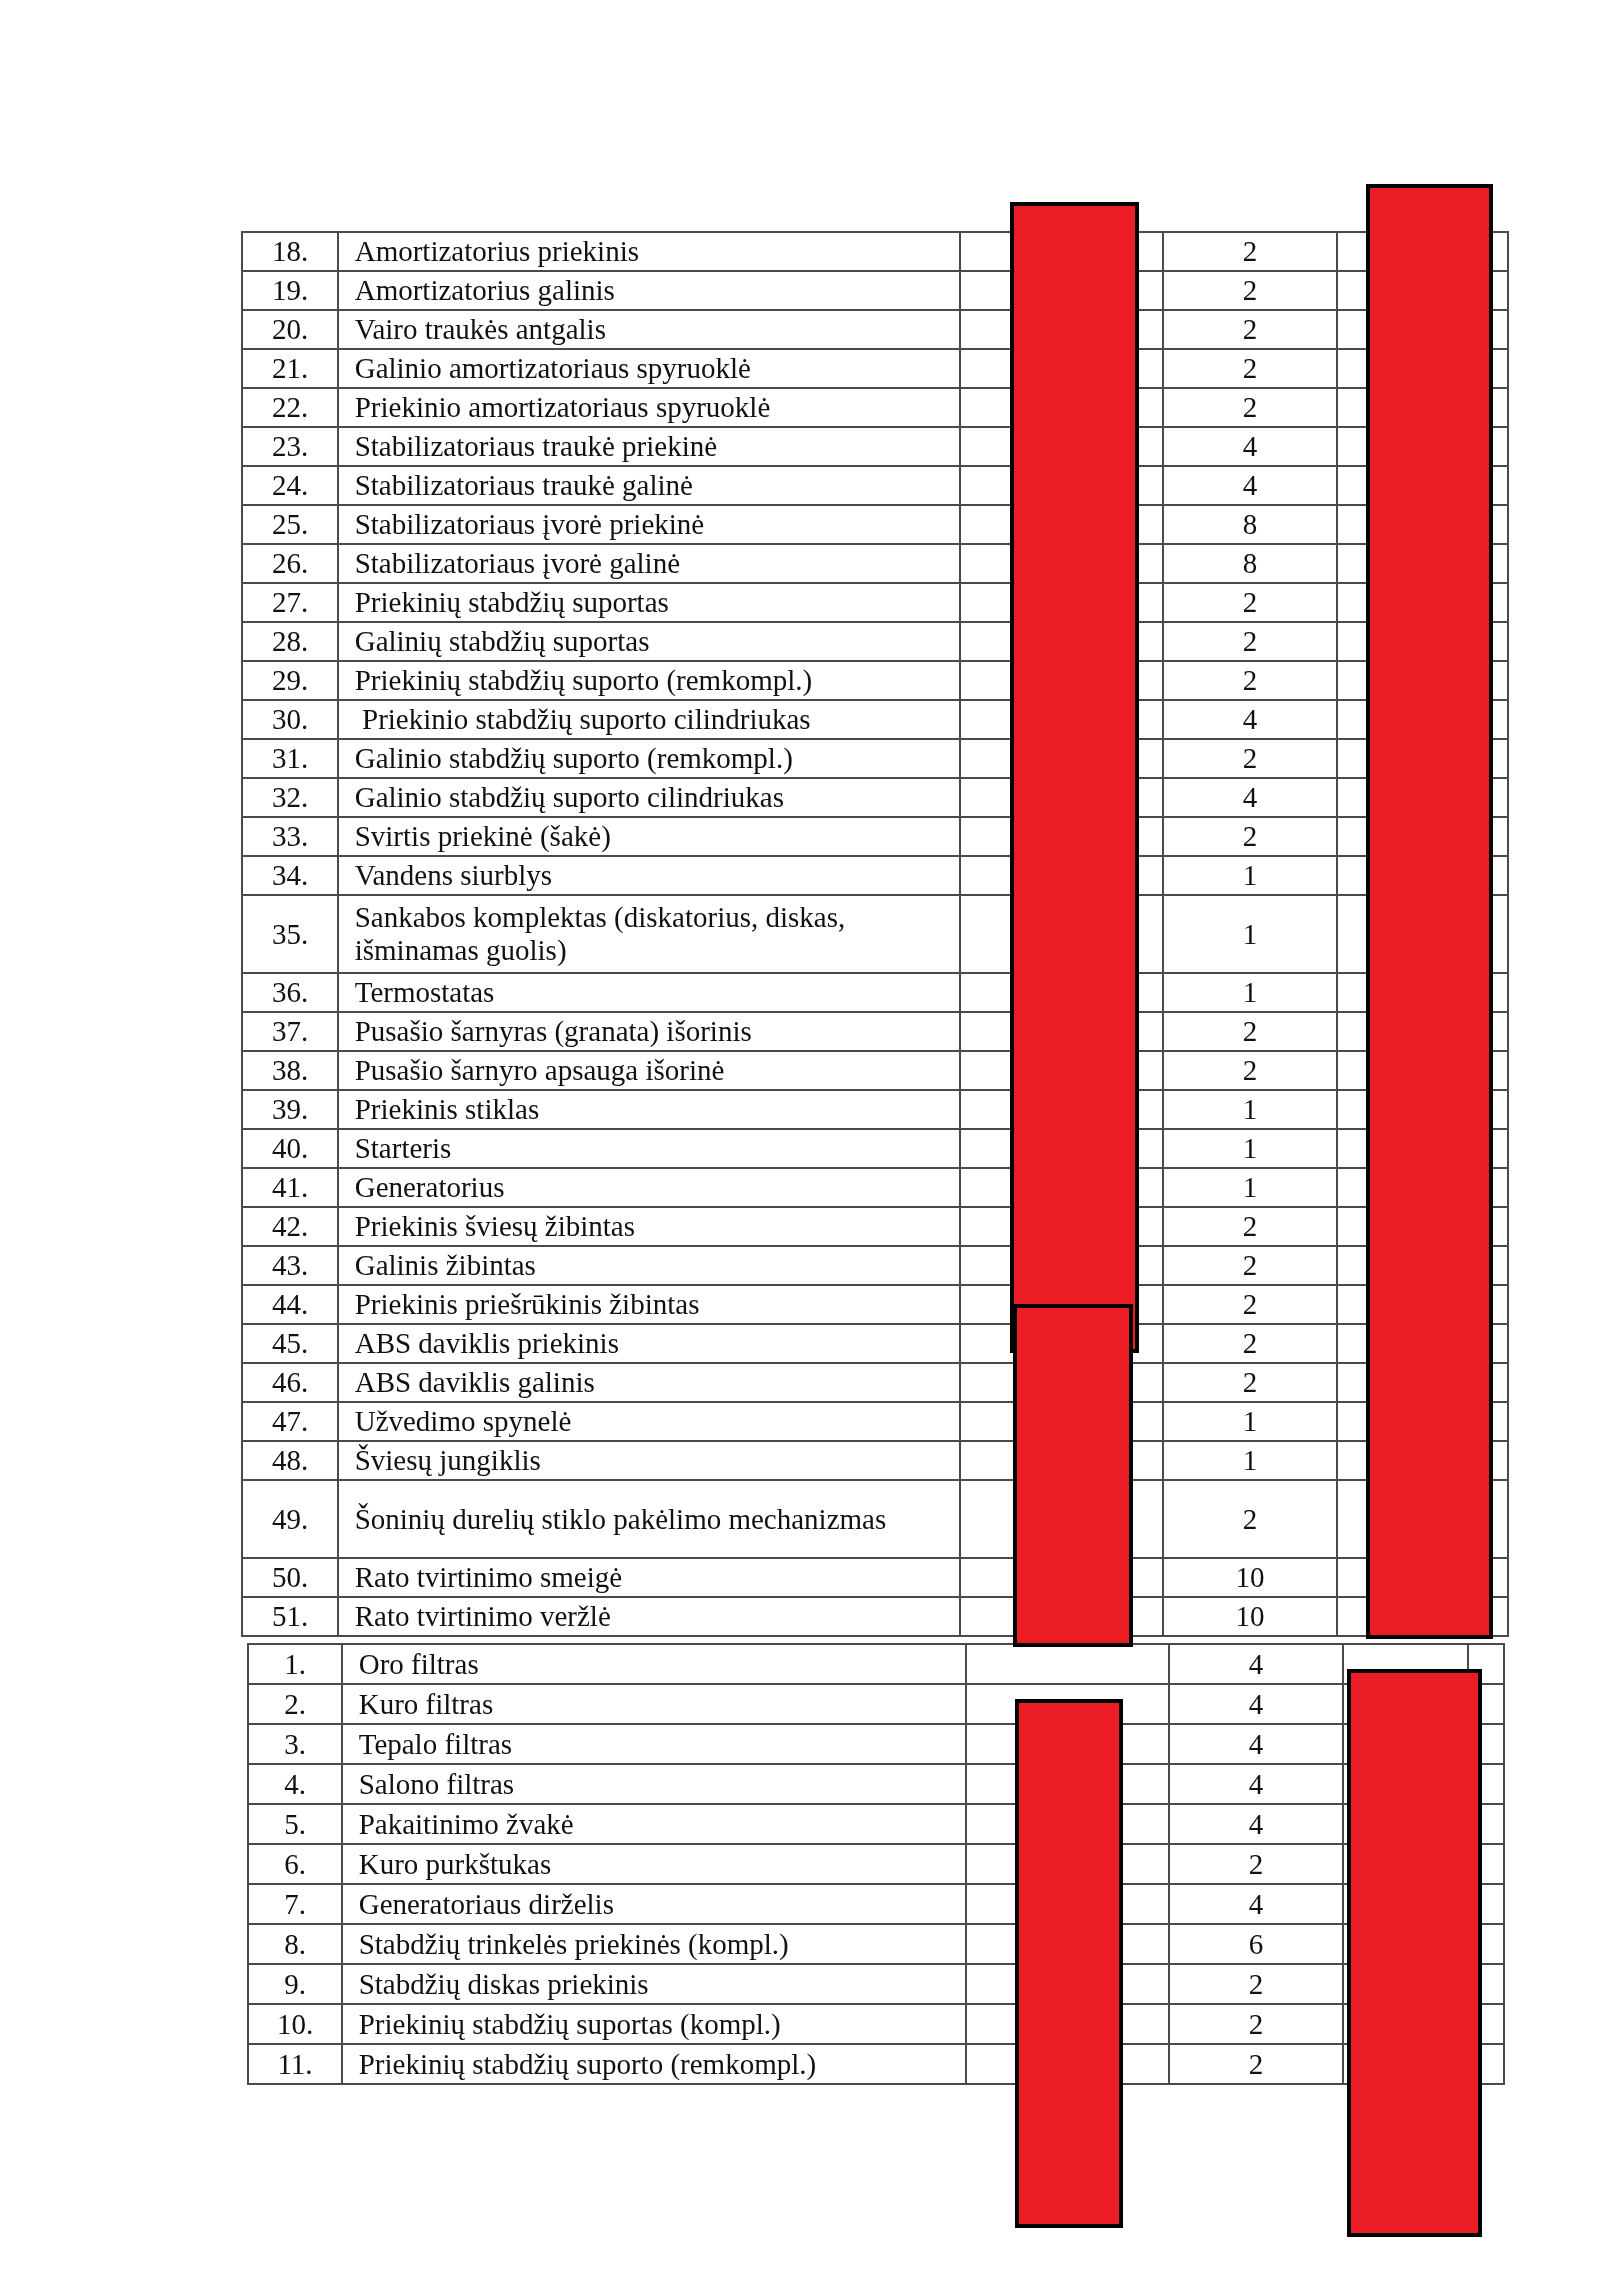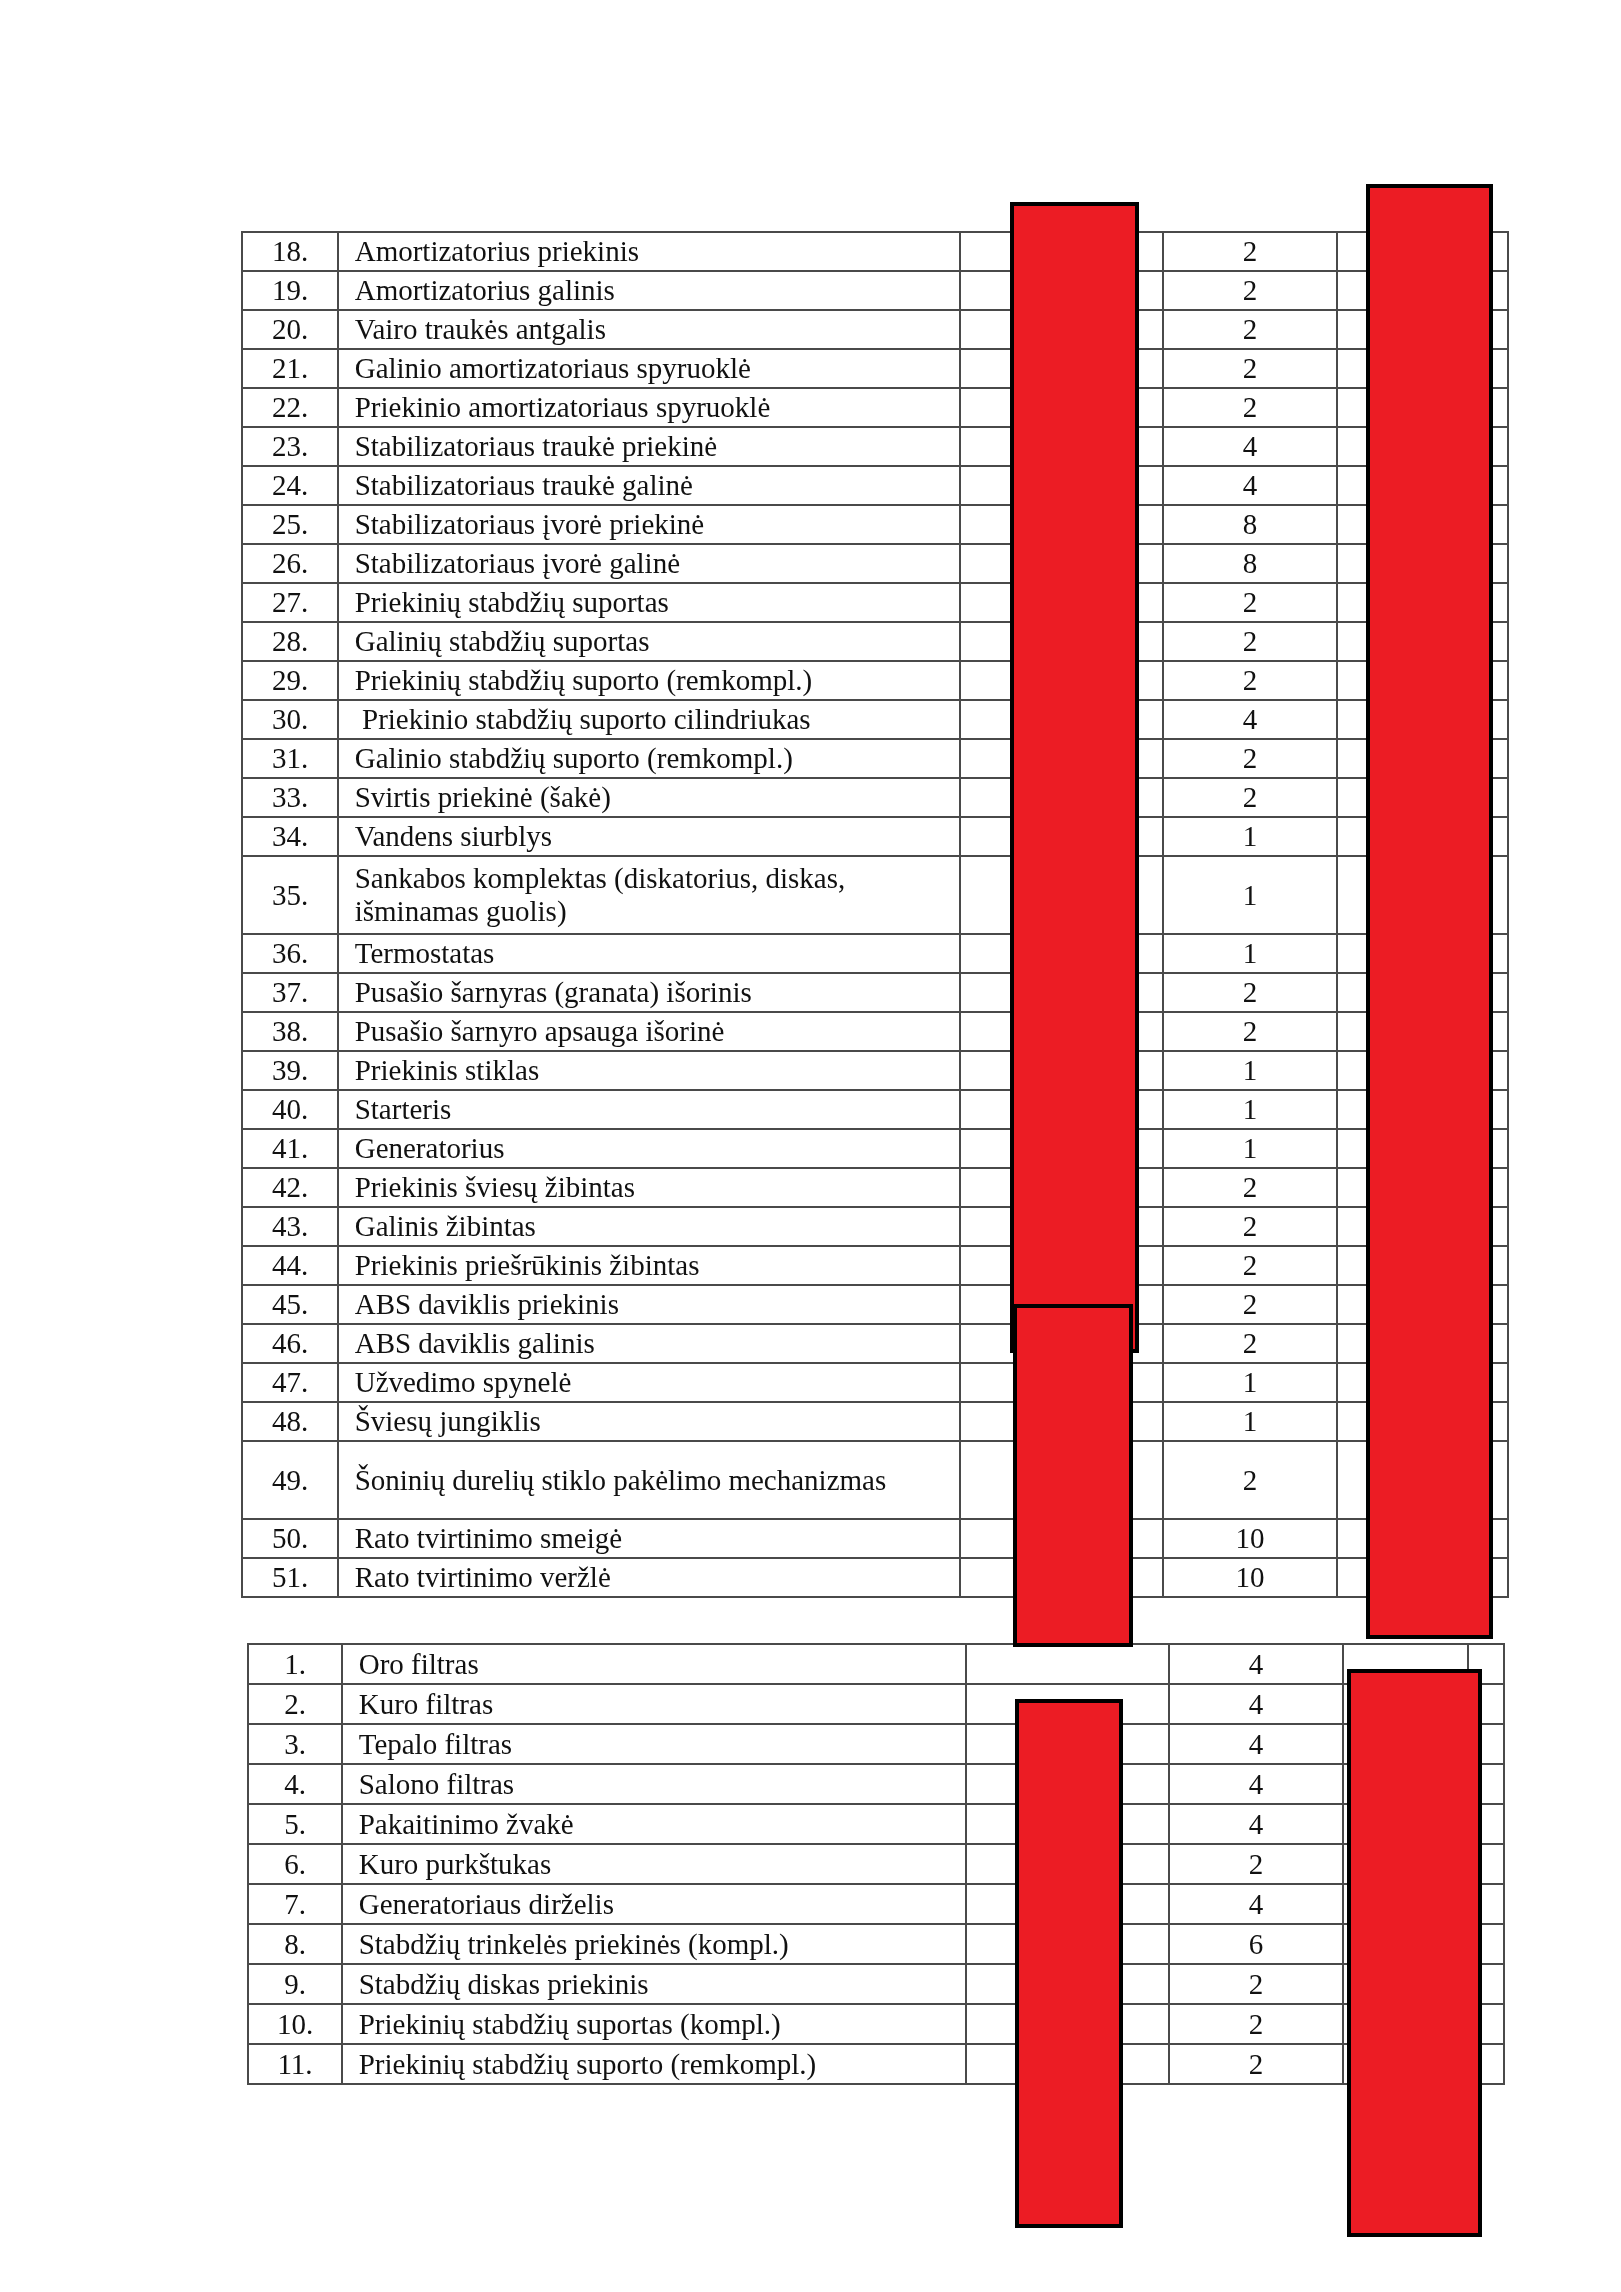--- a/index.html
+++ b/index.html
@@ -131,20 +131,28 @@
       </tr>
       <tr>
         <td class="num" style="height: 37px;">31.</td>
         <td class="name" style="height: 37px;">Galinio stabdžių suporto (remkompl.)</td>
         <td class="blank" style="height: 37px;"></td>
         <td class="qty" style="height: 37px;">2</td>
         <td class="blank" style="height: 37px;"></td>
         <td class="blank" style="height: 37px;"></td>
       </tr>
       <tr>
+        <td class="num" style="height: 37px;">32.</td>
+        <td class="name" style="height: 37px;">Galinio stabdžių suporto cilindriukas</td>
+        <td class="blank" style="height: 37px;"></td>
+        <td class="qty" style="height: 37px;">4</td>
+        <td class="blank" style="height: 37px;"></td>
+        <td class="blank" style="height: 37px;"></td>
+      </tr>
+      <tr>
         <td class="num" style="height: 37px;">33.</td>
         <td class="name" style="height: 37px;">Svirtis priekinė (šakė)</td>
         <td class="blank" style="height: 37px;"></td>
         <td class="qty" style="height: 37px;">2</td>
         <td class="blank" style="height: 37px;"></td>
         <td class="blank" style="height: 37px;"></td>
       </tr>
       <tr>
         <td class="num" style="height: 37px;">34.</td>
         <td class="name" style="height: 37px;">Vandens siurblys</td>

